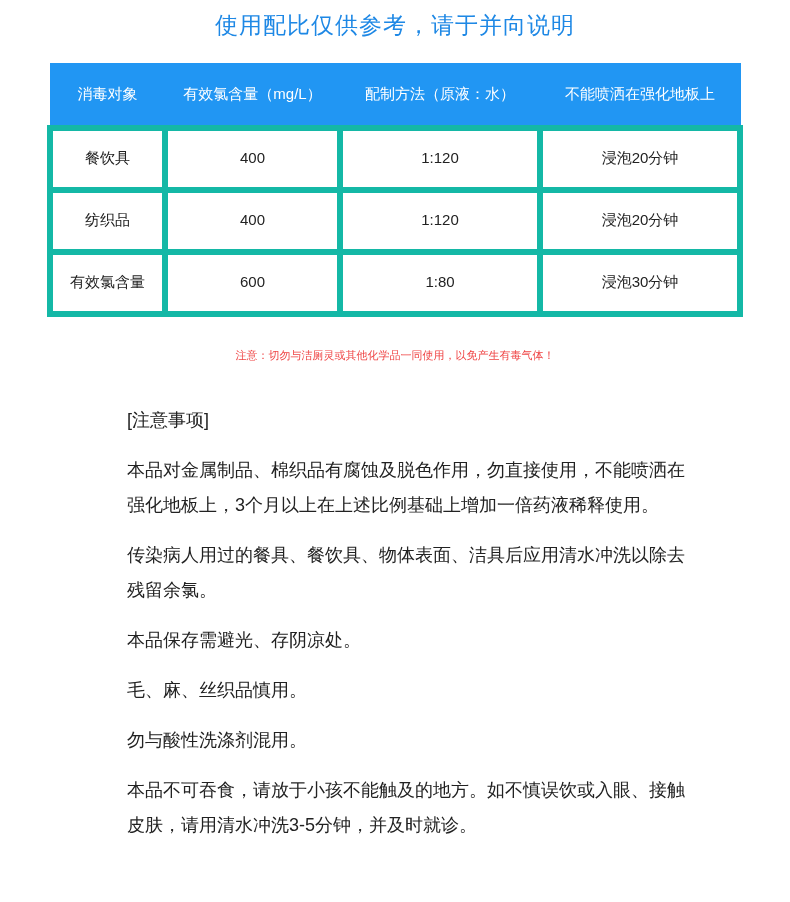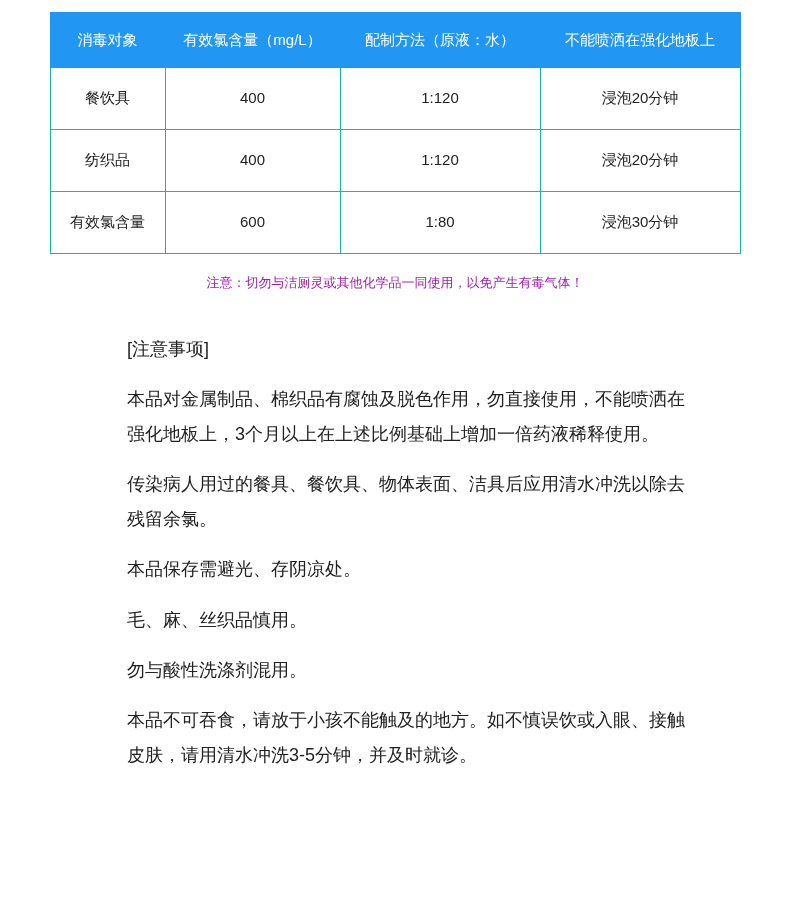--- a/index.html
+++ b/index.html
@@ -31,61 +31,62 @@
     border-collapse: collapse;
     margin: 12px auto 0 auto;
     width: 690px;
     table-layout: fixed;
   }
   table.ratio-table th {
     background: #2196f3;
     color: #ffffff;
     font-weight: normal;
     font-size: 15px;
-    height: 55px;
+    height: 64px;
     border: 1px solid #2196f3;
     text-align: center;
     padding: 4px 2px;
   }
   table.ratio-table td {
-    border: 1px solid #14b8a6;
+    border: 6px solid #14b8a6;
     text-align: center;
     font-size: 15px;
     color: #222;
     height: 62px;
     padding: 4px 2px;
     line-height: 1.35;
   }
   .col1 { width: 115px; }
   .col2 { width: 175px; }
   .col3 { width: 200px; }
   .col4 { width: 200px; }
   .note {
     text-align: center;
-    font-size: 13px;
-    color: #a21caf;
-    margin-top: 20px;
+    font-size: 11px;
+    color: #ef4444;
+    margin-top: 31px;
     padding: 0 30px;
   }
   .body-block {
     margin: 40px 0 0 112px;
     width: 600px;
     font-size: 18px;
     color: #222;
     line-height: 1.95;
   }
   .body-block p {
     margin: 15px;
   }
 </style>
 </head>
 <body>
 
 <div class="page">
 
+  <div class="title">使用配比仅供参考，请于并向说明</div>
 
   <table class="ratio-table">
     <thead>
       <tr>
         <th class="col1">消毒对象</th>
         <th class="col2">有效氯含量（mg/L）</th>
         <th class="col3">配制方法（原液：水）</th>
         <th class="col4">不能喷洒在强化地板上</th>
       </tr>
     </thead>

